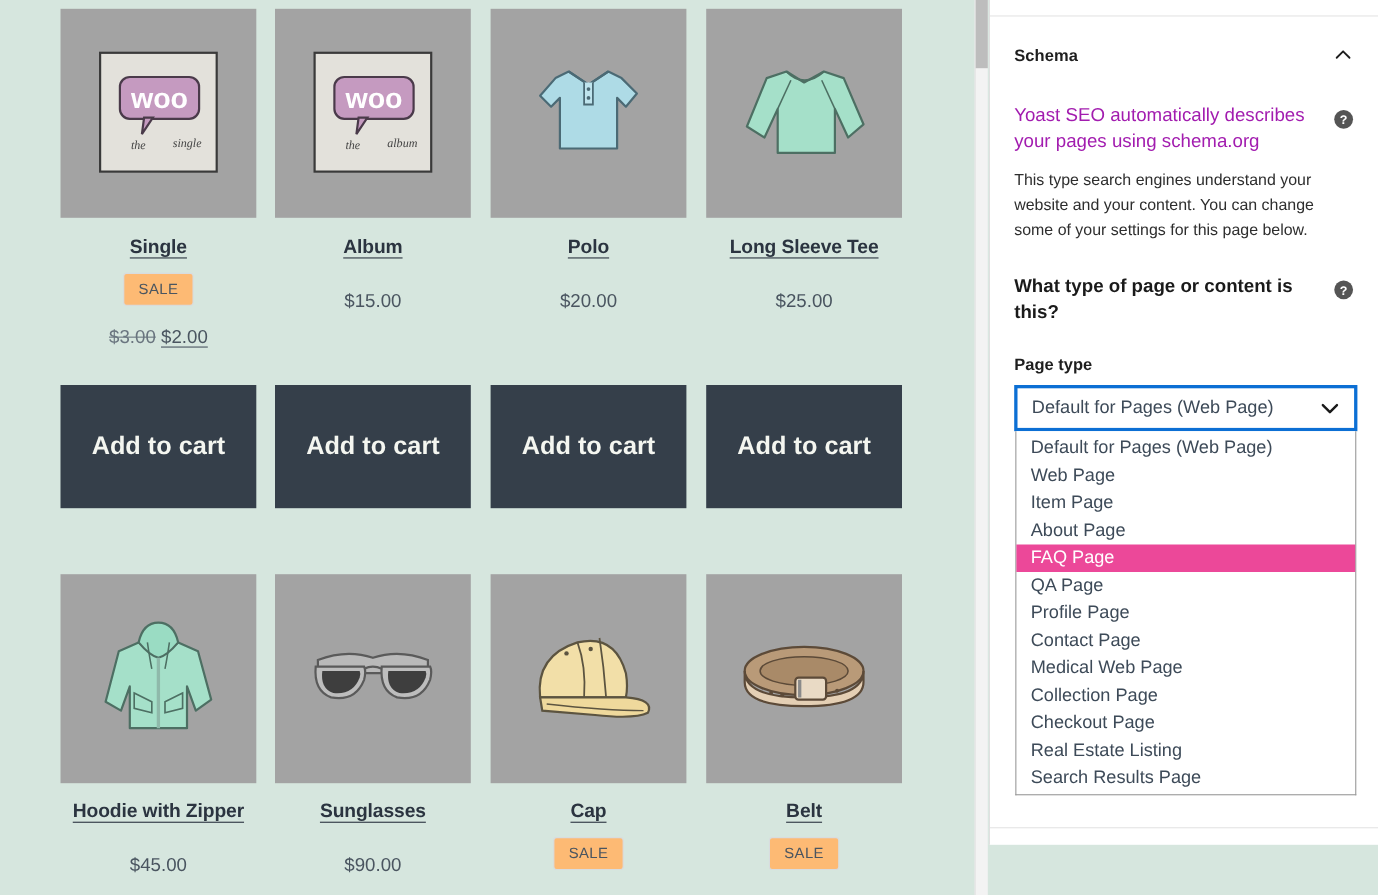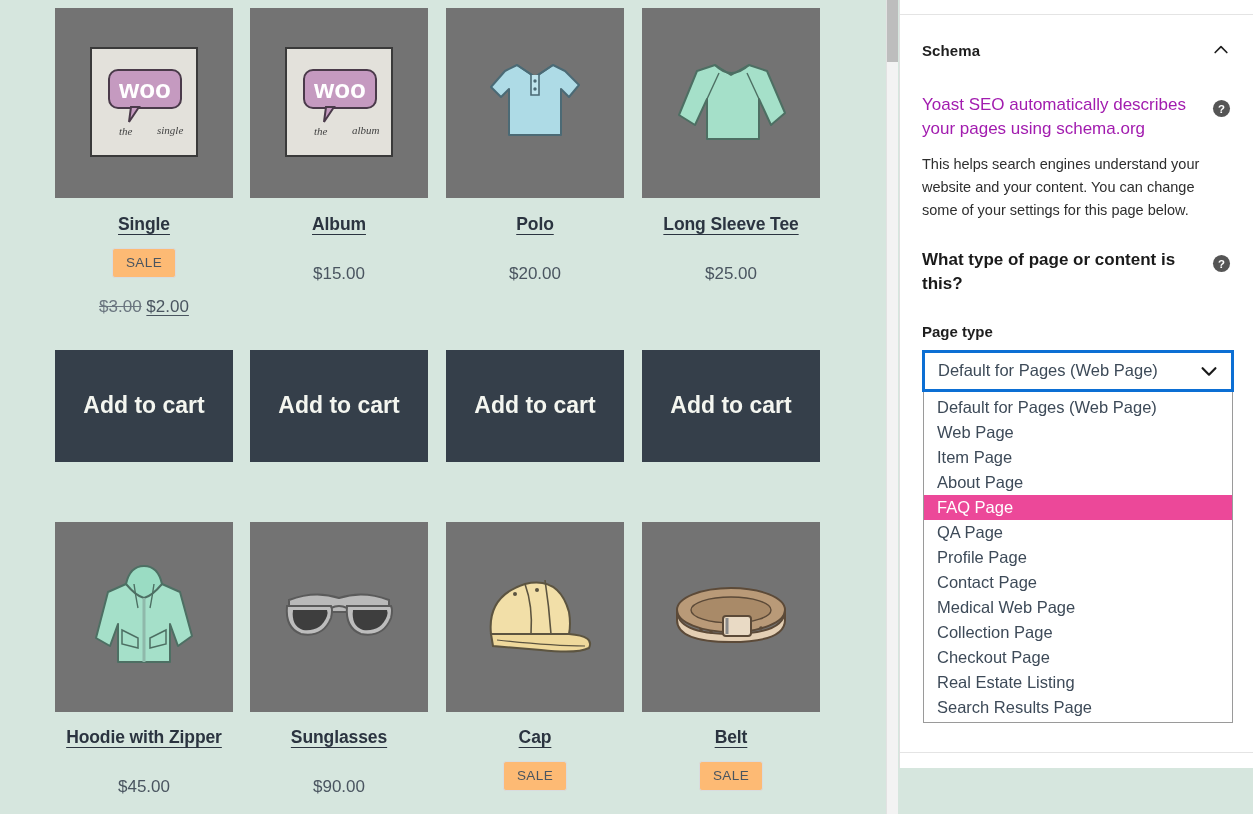--- a/index.html
+++ b/index.html
@@ -20,21 +20,21 @@
   #shop {
     position: absolute;
     left: 0; top: 0;
     width: 886px; height: 814px;
     background: #d6e6de;
     overflow: hidden;
   }
   .cell { position: absolute; width: 195px; }
   .thumb {
     width: 178px; height: 190px;
-    background: #737373;
+    background: #a3a3a3;
     display: flex; align-items: center; justify-content: center;
     overflow: hidden;
   }
   .thumb svg { display: block; }
   .pname {
     text-align: center;
     font-size: 17.5px;
     font-weight: bold;
     color: #2b3440;
     text-decoration: underline;
@@ -371,21 +371,21 @@
     <div class="section-body">
 
       <div class="lead">
         <div class="lead-txt">Yoast SEO automatically describes your pages using schema.org</div>
         <svg class="help-icon" width="19" height="19" viewBox="0 0 20 20">
           <circle cx="10" cy="10" r="9" fill="#555"></circle>
           <text x="10" y="14.5" text-anchor="middle" font-size="12" font-weight="bold" fill="#fff" font-family="'Liberation Sans',sans-serif">?</text>
         </svg>
       </div>
 
-      <div class="body-txt">This helps search engines understand your website and your content. You can change some of your settings for this page below.</div>
+      <div class="body-txt">This type search engines understand your website and your content. You can change some of your settings for this page below.</div>
 
       <div class="q-row">
         <div class="q-txt">What type of page or content is this?</div>
         <svg class="help-icon" width="19" height="19" viewBox="0 0 20 20">
           <circle cx="10" cy="10" r="9" fill="#555"></circle>
           <text x="10" y="14.5" text-anchor="middle" font-size="12" font-weight="bold" fill="#fff" font-family="'Liberation Sans',sans-serif">?</text>
         </svg>
       </div>
 
       <div class="field-label">Page type</div>

